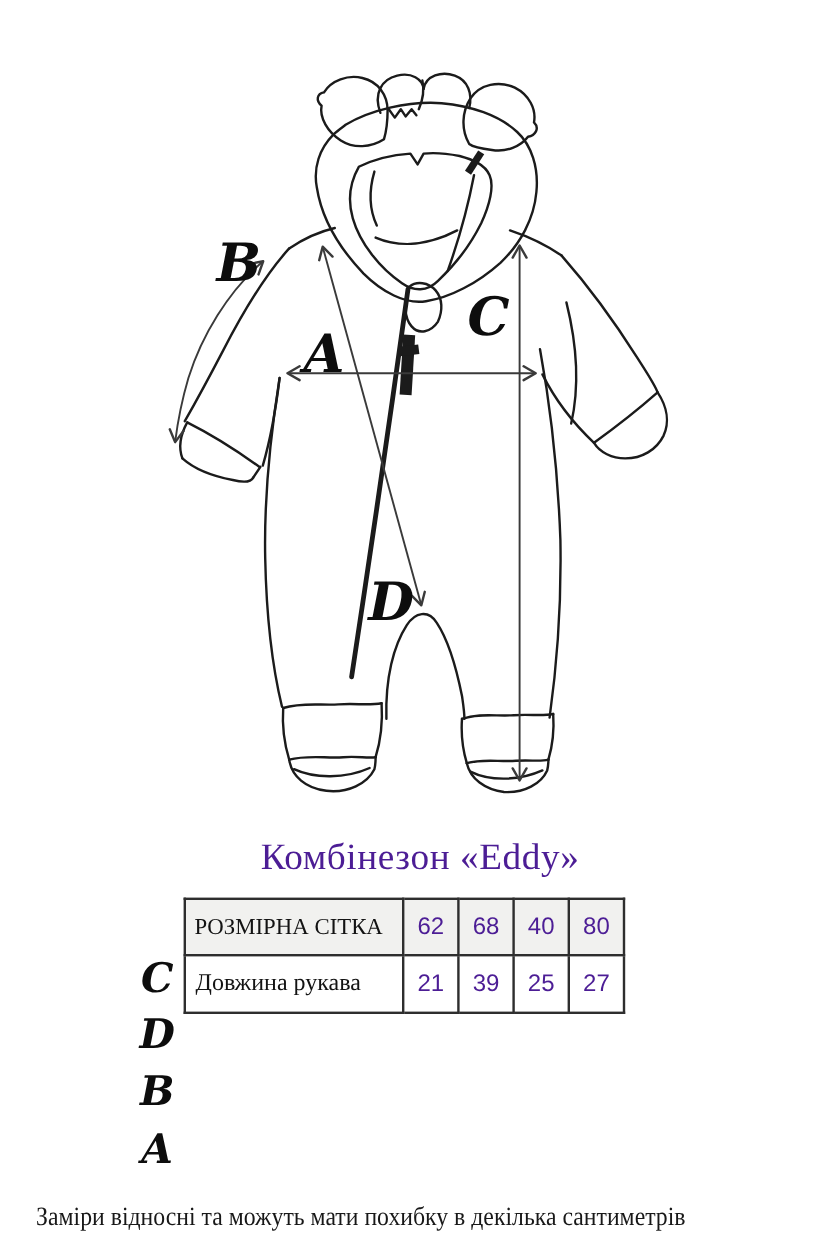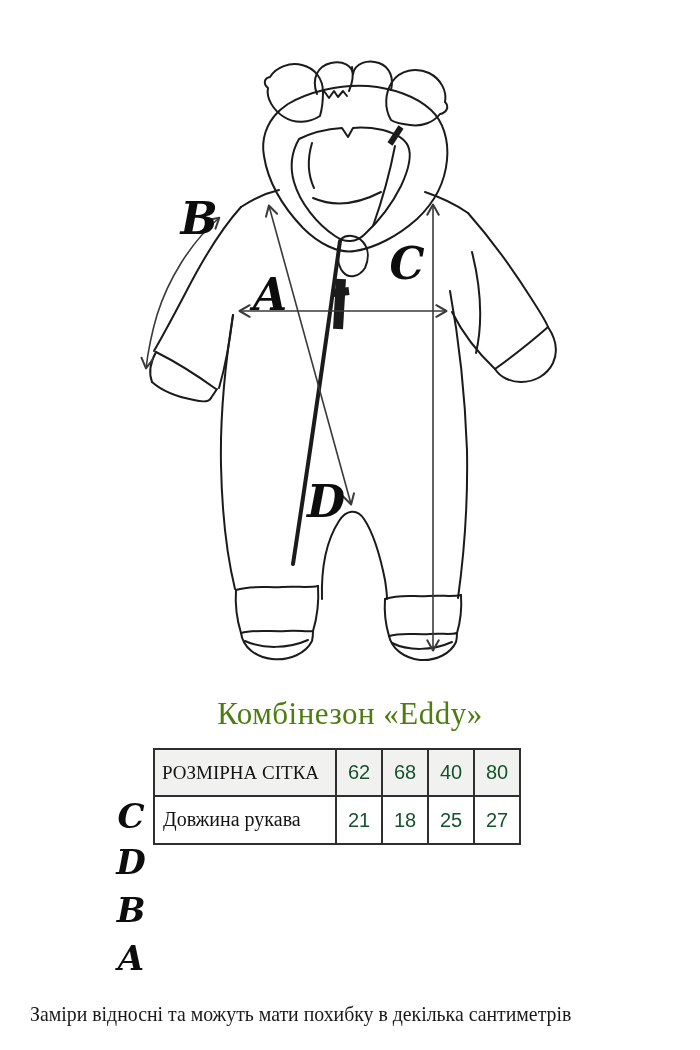--- a/index.html
+++ b/index.html
@@ -12,31 +12,31 @@
         stroke-linecap:round; stroke-linejoin:round; }
   .zip  { stroke-width:4 !important; }
   .zipmark { stroke-width:6 !important; stroke-linecap:butt !important; }
   .pullbody { stroke-width:10 !important; stroke-linecap:butt !important; }
   .pullbar  { stroke-width:8 !important; stroke-linecap:butt !important; }
   .measure path, .measure line { fill:none; stroke:#3a3a3a; stroke-width:1.6; }
   .script { font-family:"DejaVu Serif", serif; font-style:italic; font-weight:700; fill:#0d0d0d; }
 
   
   .title { position:absolute; top:696px; left:0; width:700px; text-align:center;
-           font-size:31px; color:#4d7c0f; letter-spacing:0.5px; }
+           font-size:31px; color:#4c1d95; letter-spacing:0.5px; }
 
   
   .size-table { position:absolute; left:153px; top:748px; border-collapse:collapse; color:#131313; }
   .size-table th, .size-table td { border:2px solid #2e2e2e; font-weight:normal; }
   .size-table tr.head th { background:#f1f1ef; }
   .lbl { font-family:"Liberation Serif", serif; font-size:20px; text-align:left;
          padding:2px 4px 2px 8px; line-height:1.08; }
   .hdl { font-family:"Liberation Serif", serif; font-size:19px; white-space:nowrap;
          text-align:left; padding:2px 2px 2px 7px; }
-  .num { font-family:"Liberation Sans", sans-serif; font-size:20px; text-align:center; color:#14532d; }
+  .num { font-family:"Liberation Sans", sans-serif; font-size:20px; text-align:center; color:#4c1d95; }
   .rowletter { position:absolute; left:109px; width:44px; text-align:center;
                font-family:"DejaVu Serif", serif; font-style:italic; font-weight:700;
                font-size:34px; line-height:34px; color:#0d0d0d; }
 
   
   .footer { position:absolute; top:1001px; left:0; width:700px; }
   .footer span { display:inline-block; font-size:22px; color:#181818; transform:scaleX(0.9); }
 </style>
 </head>
 <body>
@@ -156,21 +156,21 @@
         <tr class="head" style="height:47px">
       <th class="hdl">РОЗМІРНА СІТКА</th>
       <th class="num">62</th>
       <th class="num">68</th>
       <th class="num">40</th>
       <th class="num">80</th>
     </tr>
     <tr style="height:48px">
       <td class="lbl">Довжина рукава</td>
       <td class="num">21</td>
-      <td class="num">18</td>
+      <td class="num">39</td>
       <td class="num">25</td>
       <td class="num">27</td>
     </tr>
   </tbody>
     </table>
 
   <div class="rowletter" style="top:799px">C</div>
   <div class="rowletter" style="top:845px">D</div>
   <div class="rowletter" style="top:893px">B</div>
   <div class="rowletter" style="top:941px">A</div>

